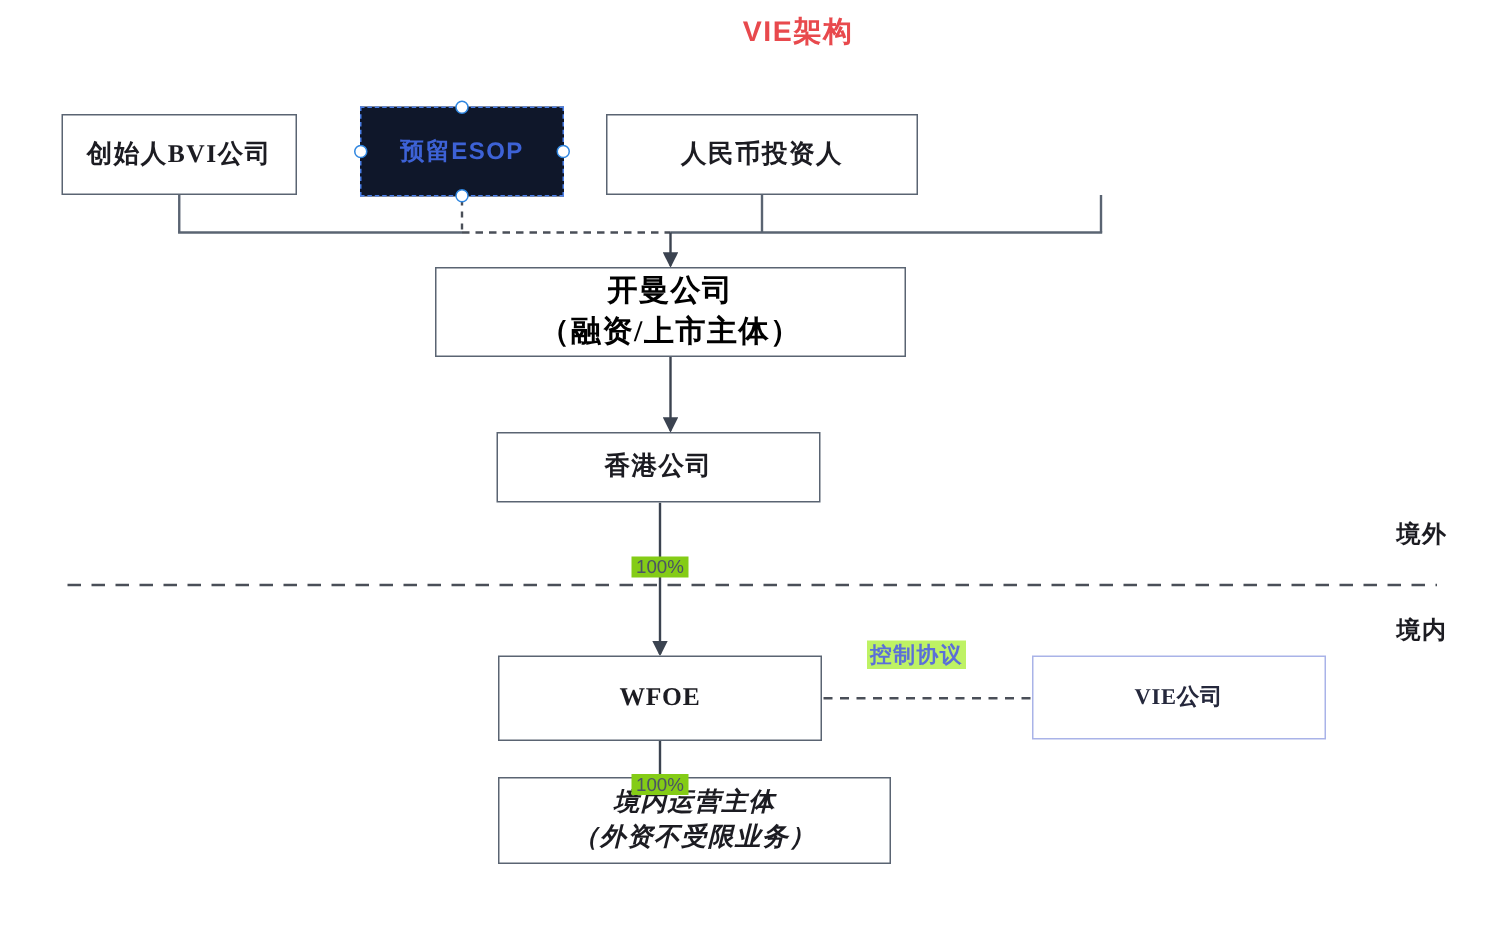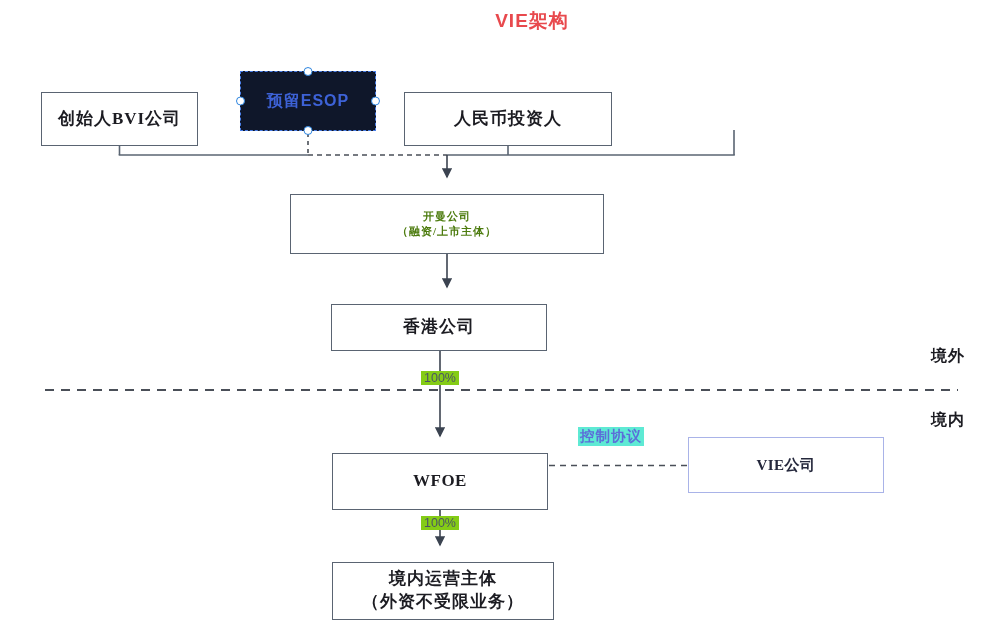--- a/index.html
+++ b/index.html
@@ -49,21 +49,20 @@
     position: absolute;
     box-sizing: border-box;
     display: flex;
     flex-direction: column;
     align-items: center;
     justify-content: center;
     background: #ffffff;
     border: 1.6px solid #5a6472;
     text-align: center;
     line-height: 1.35;
-    margin-top: 16px;
   }
   .node .line {
     display: block;
     white-space: nowrap;
   }
 
   .node-cn {
     font-family: "Liberation Serif", "DejaVu Serif", serif;
     font-weight: bold;
     font-size: 17px;
@@ -84,27 +83,27 @@
   #node-rmb       { left: 404px; top: 76px;  width: 208px; height: 54px; }
   
   #node-usd       { left: 653px; top: 76px;  width: 162px; height: 54px; }
   
   #node-cayman    { left: 290px; top: 178px; width: 314px; height: 60px; }
   
   #node-hk        { left: 331px; top: 288px; width: 216px; height: 47px; }
   
   #node-wfoe      { left: 332px; top: 437px; width: 216px; height: 57px; }
   
-  #node-domestic  { left: 332px; top: 546px; width: 222px; height: 58px; }
+  #node-domestic  { left: 332px; top: 518px; width: 262px; height: 58px; font-style: italic; }
 
   
   .node-red .line {
-    color: #4d7c0f;
-    font-weight: bold;
-    font-size: 11px;
+    color: #000000;
+    font-weight: bold;
+    font-size: 20px;
     letter-spacing: 1px;
   }
 
   
   #node-esop {
     position: absolute;
     left: 240px;
     top: 71px;
     width: 136px;
     height: 60px;
@@ -190,21 +189,21 @@
   #label-control {
     position: absolute;
     left: 578px;
     top: 427px;
     font-family: "Liberation Sans", "DejaVu Sans", sans-serif;
     font-weight: bold;
     font-size: 14.5px;
     color: #5b6fd8;
     letter-spacing: 1px;
     white-space: nowrap;
-    background: #5eead4;
+    background: #bef264;
     padding: 0 2px;
   }
 </style>
 </head>
 <body>
 
 <div id="canvas">
 
   <svg id="svg-layer" viewBox="0 0 1000 626" xmlns="http://www.w3.org/2000/svg">
     <defs>

